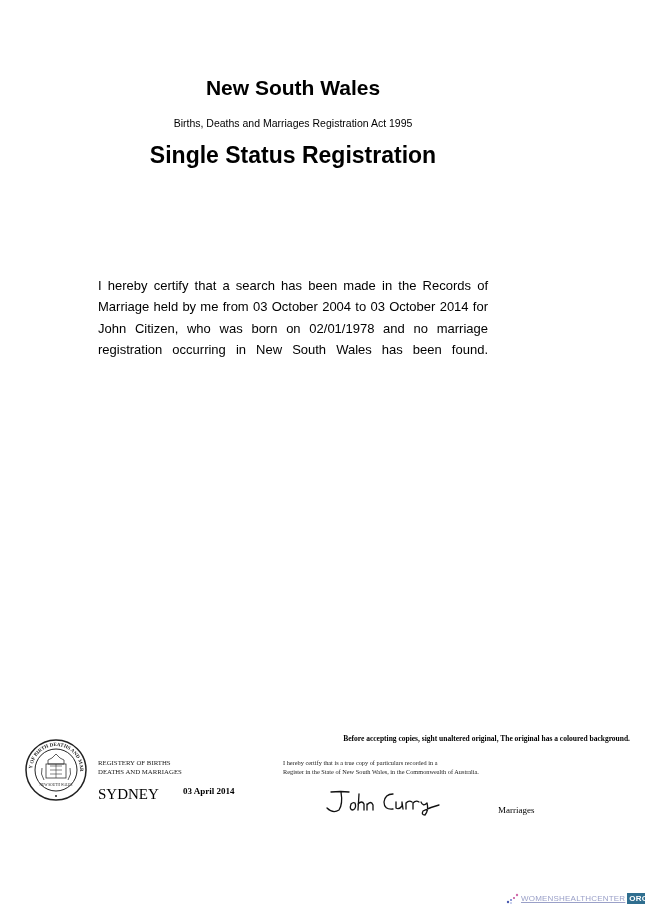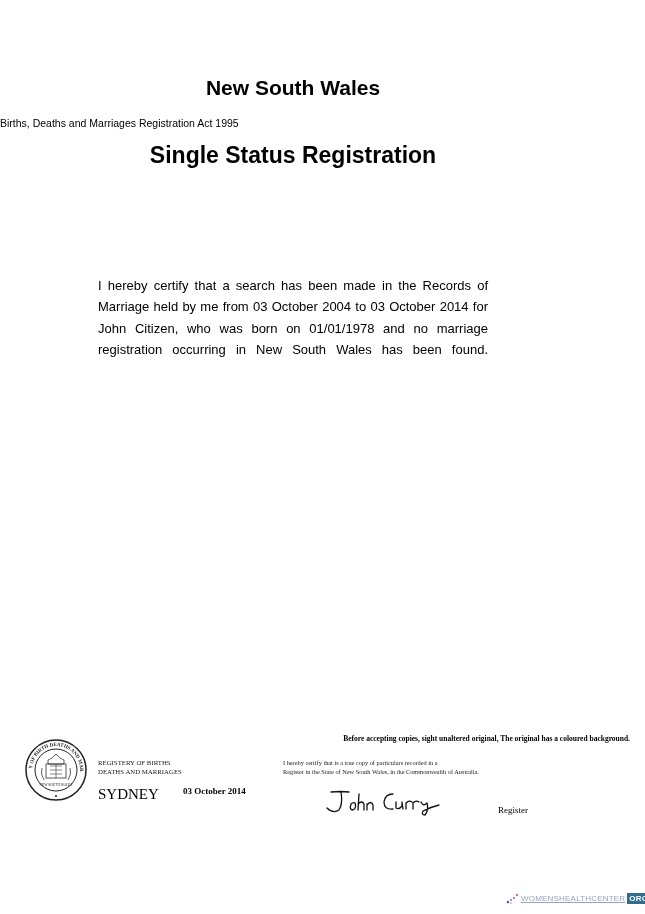--- a/index.html
+++ b/index.html
@@ -24,21 +24,21 @@
       width: 586px;
       text-align: center;
       font-weight: bold;
       font-size: 21px;
     }
     .act-line {
       position: absolute;
       top: 117px;
       left: 0;
       width: 586px;
-      text-align: left;
+      text-align: center;
       font-size: 10.5px;
     }
     .cert-title {
       position: absolute;
       top: 142px;
       left: 0;
       width: 586px;
       text-align: center;
       font-weight: bold;
       font-size: 23px;
@@ -130,21 +130,21 @@
       font-weight: bold;
     }
   </style>
 </head>
 <body>
 
 <div class="state-title sans">New South Wales</div>
 <div class="act-line sans">Births, Deaths and Marriages Registration Act 1995</div>
 <div class="cert-title sans">Single Status Registration</div>
 
-<div class="body-text sans">I hereby certify that a search has been made in the Records of Marriage held by me from 03 October 2004 to 03 October 2014 for John Citizen, who was born on 01/01/1978 and no marriage registration occurring in New South Wales has been found.</div>
+<div class="body-text sans">I hereby certify that a search has been made in the Records of Marriage held by me from 03 October 2004 to 03 October 2014 for John Citizen, who was born on 02/01/1978 and no marriage registration occurring in New South Wales has been found.</div>
 
 <div class="notice serif">Before accepting copies, sight unaltered original, The original has a coloured background.</div>
 
 <div class="seal">
   <svg viewBox="0 0 64 64" width="64" height="64">
     <circle cx="32" cy="32" r="30" fill="none" stroke="#222" stroke-width="1.5"></circle>
     <circle cx="32" cy="32" r="21" fill="none" stroke="#222" stroke-width="1"></circle>
     <path id="arcTop" d="M 8 32 A 24 24 0 0 1 56 32" fill="none"></path>
     <text font-size="5" font-family="Liberation Serif, serif" font-weight="bold" fill="#222">
       <textPath href="#arcTop" startOffset="50%" text-anchor="middle">REGISTRY OF BIRTH DEATHS AND MARRIAGES</textPath>
@@ -157,21 +157,21 @@
     <circle cx="32" cy="58" r="1" fill="#222"></circle>
   </svg>
 </div>
 
 <div class="registry serif">
   <div>REGISTERY OF BIRTHS</div>
   <div>DEATHS AND MARRIAGES</div>
 </div>
 
 <div class="city serif">SYDNEY</div>
-<div class="date serif">03 October 2014</div>
+<div class="date serif">03 April 2014</div>
 
 <div class="certify-copy serif">
   <div>I hereby certify that is a true copy of particulars recorded in a</div>
   <div>Register in the State of New South Wales, in the Commonwealth of Australia.</div>
 </div>
 
 <div class="signature">
   <svg viewBox="0 0 120 28" width="120" height="28" fill="none" stroke="#111" stroke-width="1.3" stroke-linecap="round" stroke-linejoin="round">
 
     <path d="M 6 4 Q 16 3 24 4 M 16 4 Q 18 16 14 22 Q 8 26 2 20"></path>
@@ -185,21 +185,21 @@
     <path d="M 68 6 Q 60 6 59 14 Q 59 22 68 21"></path>
 
     <path d="M 71 14 L 71 20 Q 74 22 77 18 L 77 14 L 78 21"></path>
 
     <path d="M 81 21 L 81 15 Q 84 12 87 14 M 88 21 L 88 15 Q 91 12 94 14"></path>
 
     <path d="M 96 14 Q 98 19 102 15 Q 104 22 100 27 Q 96 27 98 23 Q 106 19 114 17"></path>
   </svg>
 </div>
 
-<div class="registrar serif">Register</div>
+<div class="registrar serif">Marriages</div>
 
 <div class="watermark sans">
   <svg class="dots" viewBox="0 0 14 12">
     <circle cx="2" cy="10" r="1.2" fill="#4a5ab0"></circle>
     <circle cx="5" cy="8" r="1" fill="#6a7ac8"></circle>
     <circle cx="8" cy="6" r="1" fill="#c04a9a"></circle>
     <circle cx="11" cy="3" r="1.2" fill="#d06aaa"></circle>
     <circle cx="5" cy="11" r="0.8" fill="#8a9ad8"></circle>
   </svg>
   <span class="wm-name">WOMENSHEALTHCENTER</span>

